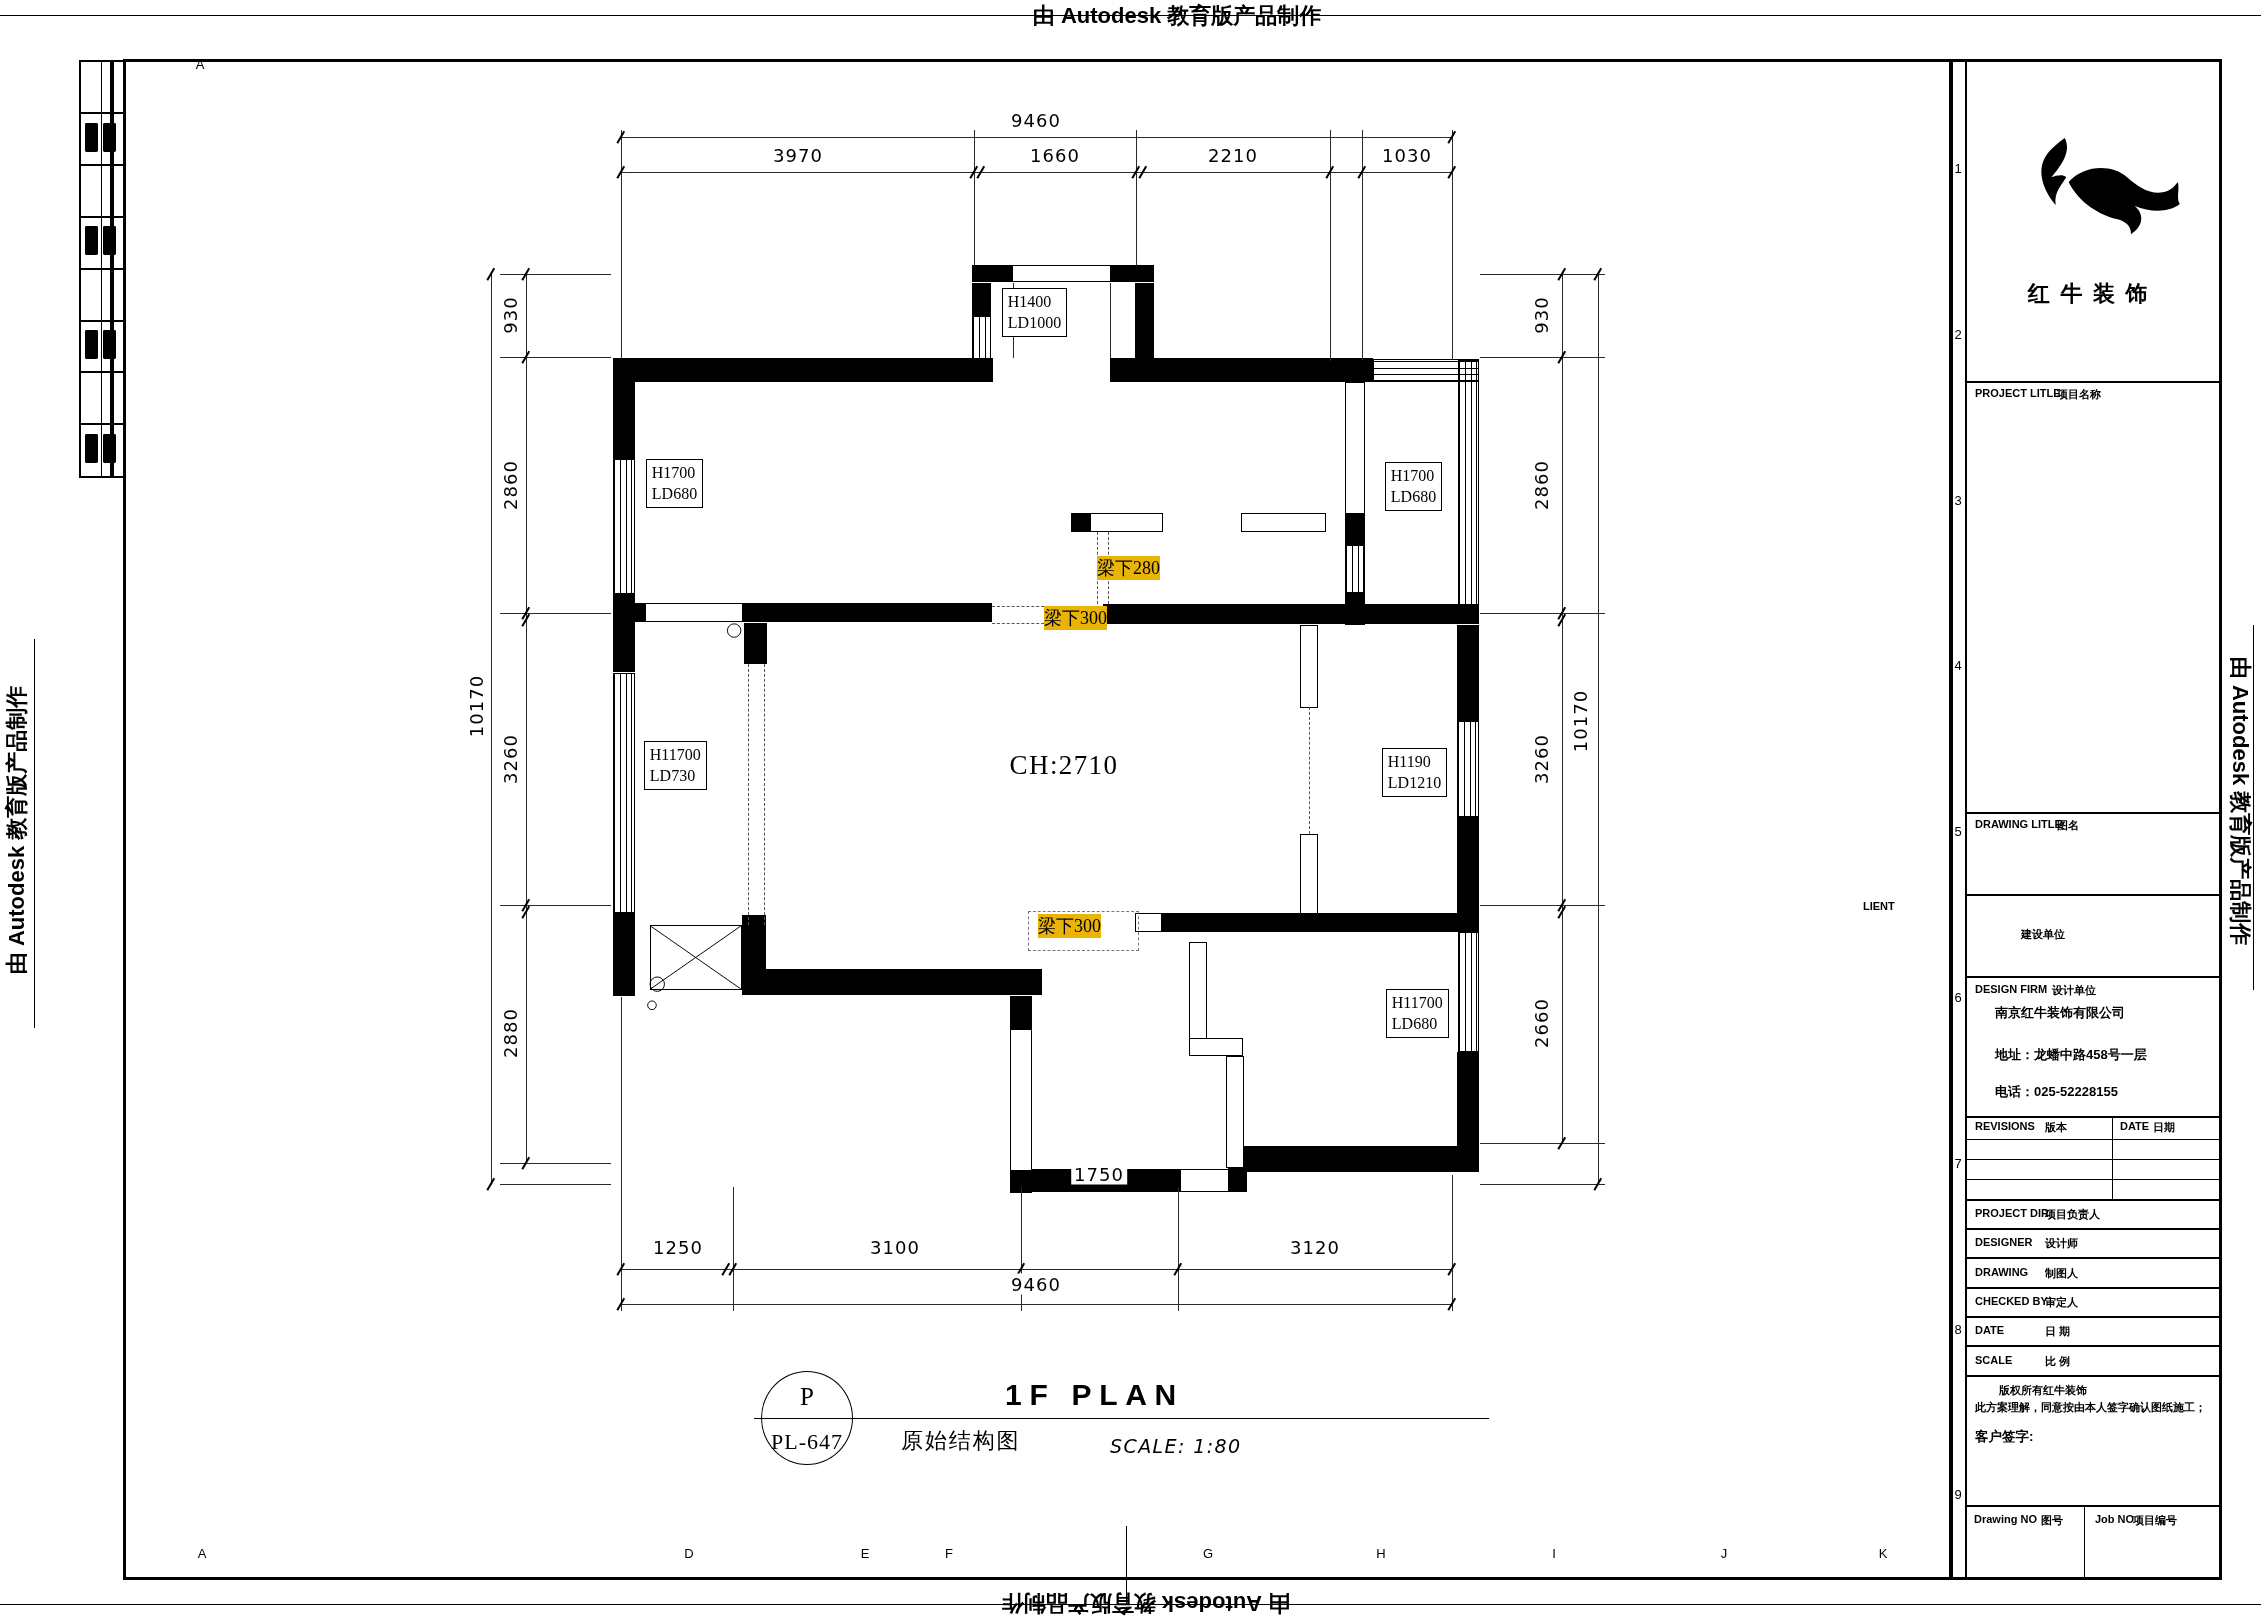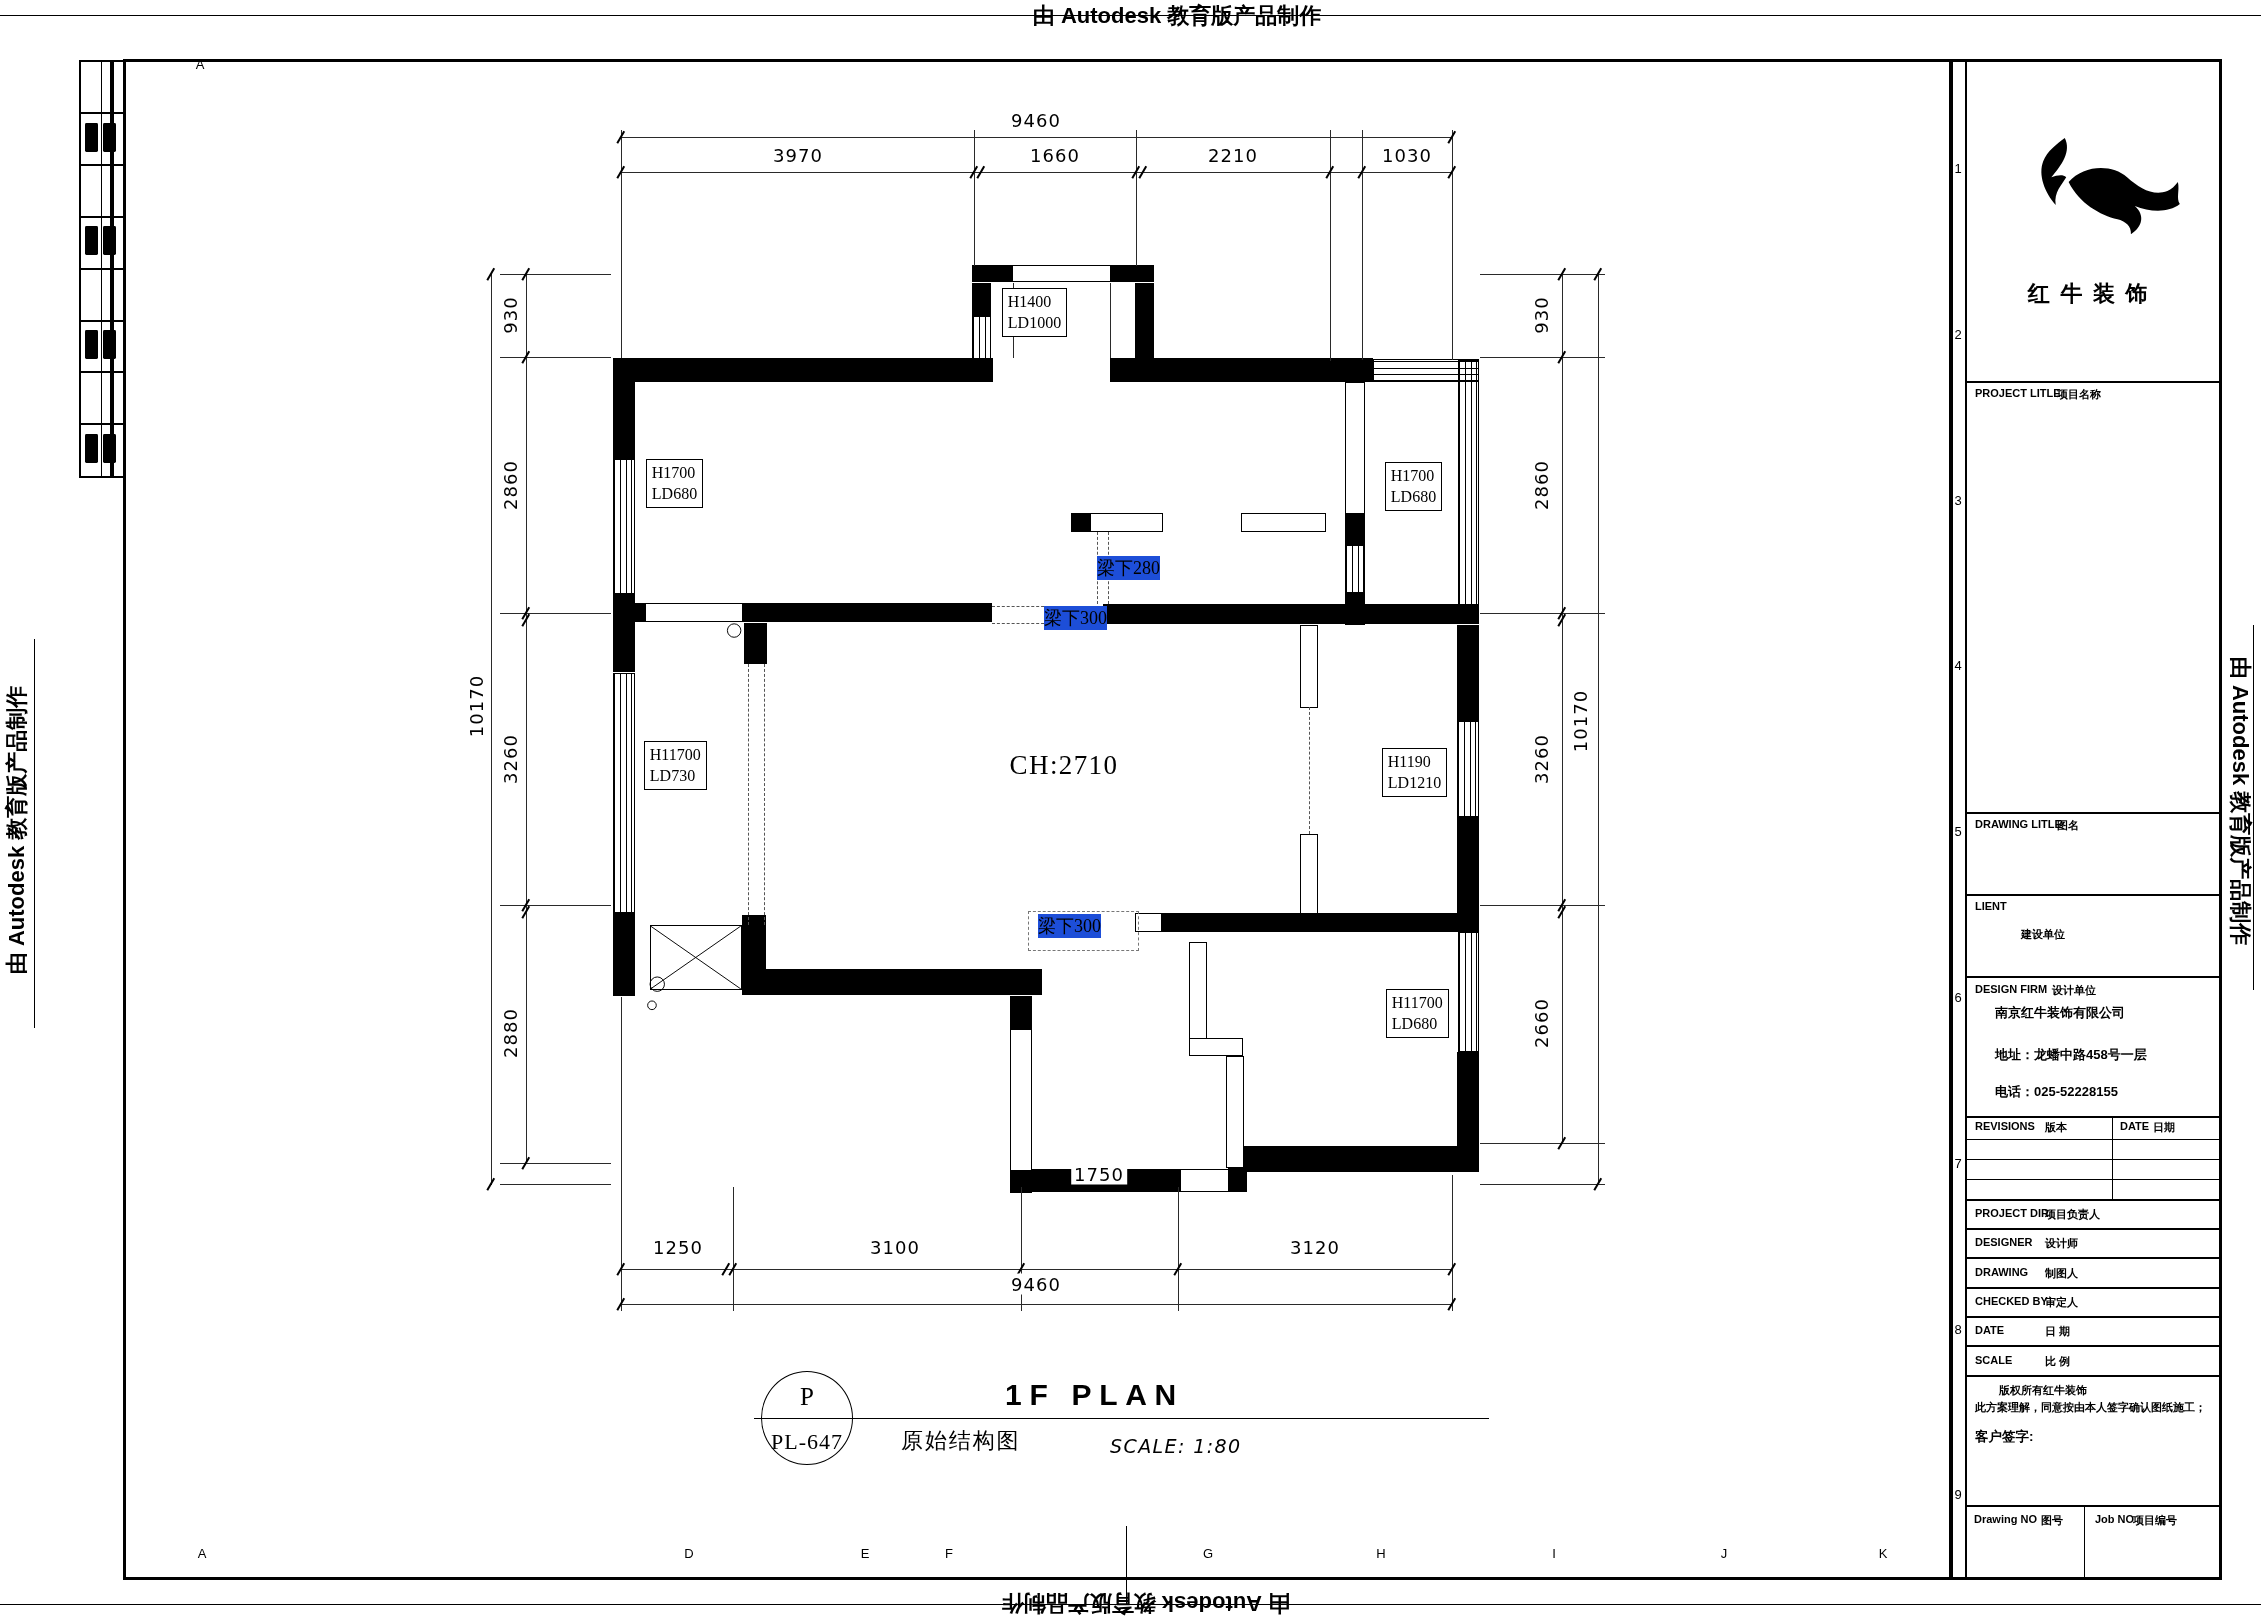--- a/index.html
+++ b/index.html
@@ -23,21 +23,21 @@
   .dashrect{position:absolute;border:1px dashed #777;box-sizing:border-box;}
   .tick{position:absolute;width:14.4px;height:2.4px;background:#000;
         transform:translate(-7.2px,-1px) rotate(-60deg);}
   .ext{position:absolute;background:#2a2a2a;}
   
   .dim{position:absolute;font:18px "DejaVu Sans",sans-serif;letter-spacing:1px;
        transform:translate(-50%,-50%);background:#fff;padding:0 2.9px;white-space:nowrap;}
   .dim.rot{transform:translate(-50%,-50%) rotate(-90deg);}
   .tag{position:absolute;border:1px solid #000;background:#fff;text-align:left;
        font:16px/1.35 "Liberation Serif",serif;padding:1.9px 4.8px;white-space:nowrap;}
-  .beam{position:absolute;font:18px "Liberation Serif",serif;background:#1d4ed8;white-space:nowrap;}
+  .beam{position:absolute;font:18px "Liberation Serif",serif;background:#eab308;white-space:nowrap;}
   .ch{position:absolute;font:27px "Liberation Serif",serif;letter-spacing:1.4px;
       transform:translate(-50%,-50%);white-space:nowrap;}
   .stamp{position:absolute;font:22px "Liberation Sans",sans-serif;font-weight:bold;
          white-space:nowrap;transform:translate(-50%,0);}
   .gridmark{position:absolute;font:13px "Liberation Sans",sans-serif;transform:translate(-50%,-50%);}
   
   .bubble{position:absolute;left:761px;top:1371px;width:92px;height:94px;border:1.4px solid #000;
           border-radius:50%;box-sizing:border-box;}
   .bub-top{position:absolute;font:25px "Liberation Serif",serif;transform:translate(-50%,-50%);}
   .bub-bot{position:absolute;font:22px "Liberation Serif",serif;transform:translate(-50%,-50%);letter-spacing:1px;}
@@ -302,21 +302,21 @@
   <div class="hline" style="left:1965px;top:1375px;width:256px;height:1.9px;"></div>
   <div class="hline" style="left:1965px;top:1505px;width:256px;height:1.9px;"></div>
 
   <div class="vline" style="left:2112px;top:1116px;width:1.4px;height:85px;"></div>
   <div class="vline" style="left:2084px;top:1505px;width:1.4px;height:74px;"></div>
 
   <div class="tb-label" style="left:1975px;top:387px;">PROJECT LITLE</div>
   <div class="tb-cn" style="left:2057px;top:387px;">项目名称</div>
   <div class="tb-label" style="left:1975px;top:818px;">DRAWING LITLE</div>
   <div class="tb-cn" style="left:2057px;top:818px;">图名</div>
-  <div class="tb-label" style="left:1975px;top:900px;">LIENT</div>
+  <div class="tb-label" style="left:1863px;top:900px;">LIENT</div>
   <div class="tb-cn" style="left:2021px;top:900px;margin-top:27px;">建设单位</div>
   <div class="tb-label" style="left:1975px;top:983px;">DESIGN FIRM</div>
   <div class="tb-cn" style="left:2052px;top:983px;">设计单位</div>
 
   <div class="company" style="left:1995px;top:1004px;">南京红牛装饰有限公司</div>
   <div class="company" style="left:1995px;top:1046px;">地址：龙蟠中路458号一层</div>
   <div class="company" style="left:1995px;top:1083px;">电话：025-52228155</div>
 
   <div class="tb-label" style="left:1975px;top:1120px;">REVISIONS</div>
   <div class="tb-cn" style="left:2045px;top:1120px;">版本</div>

